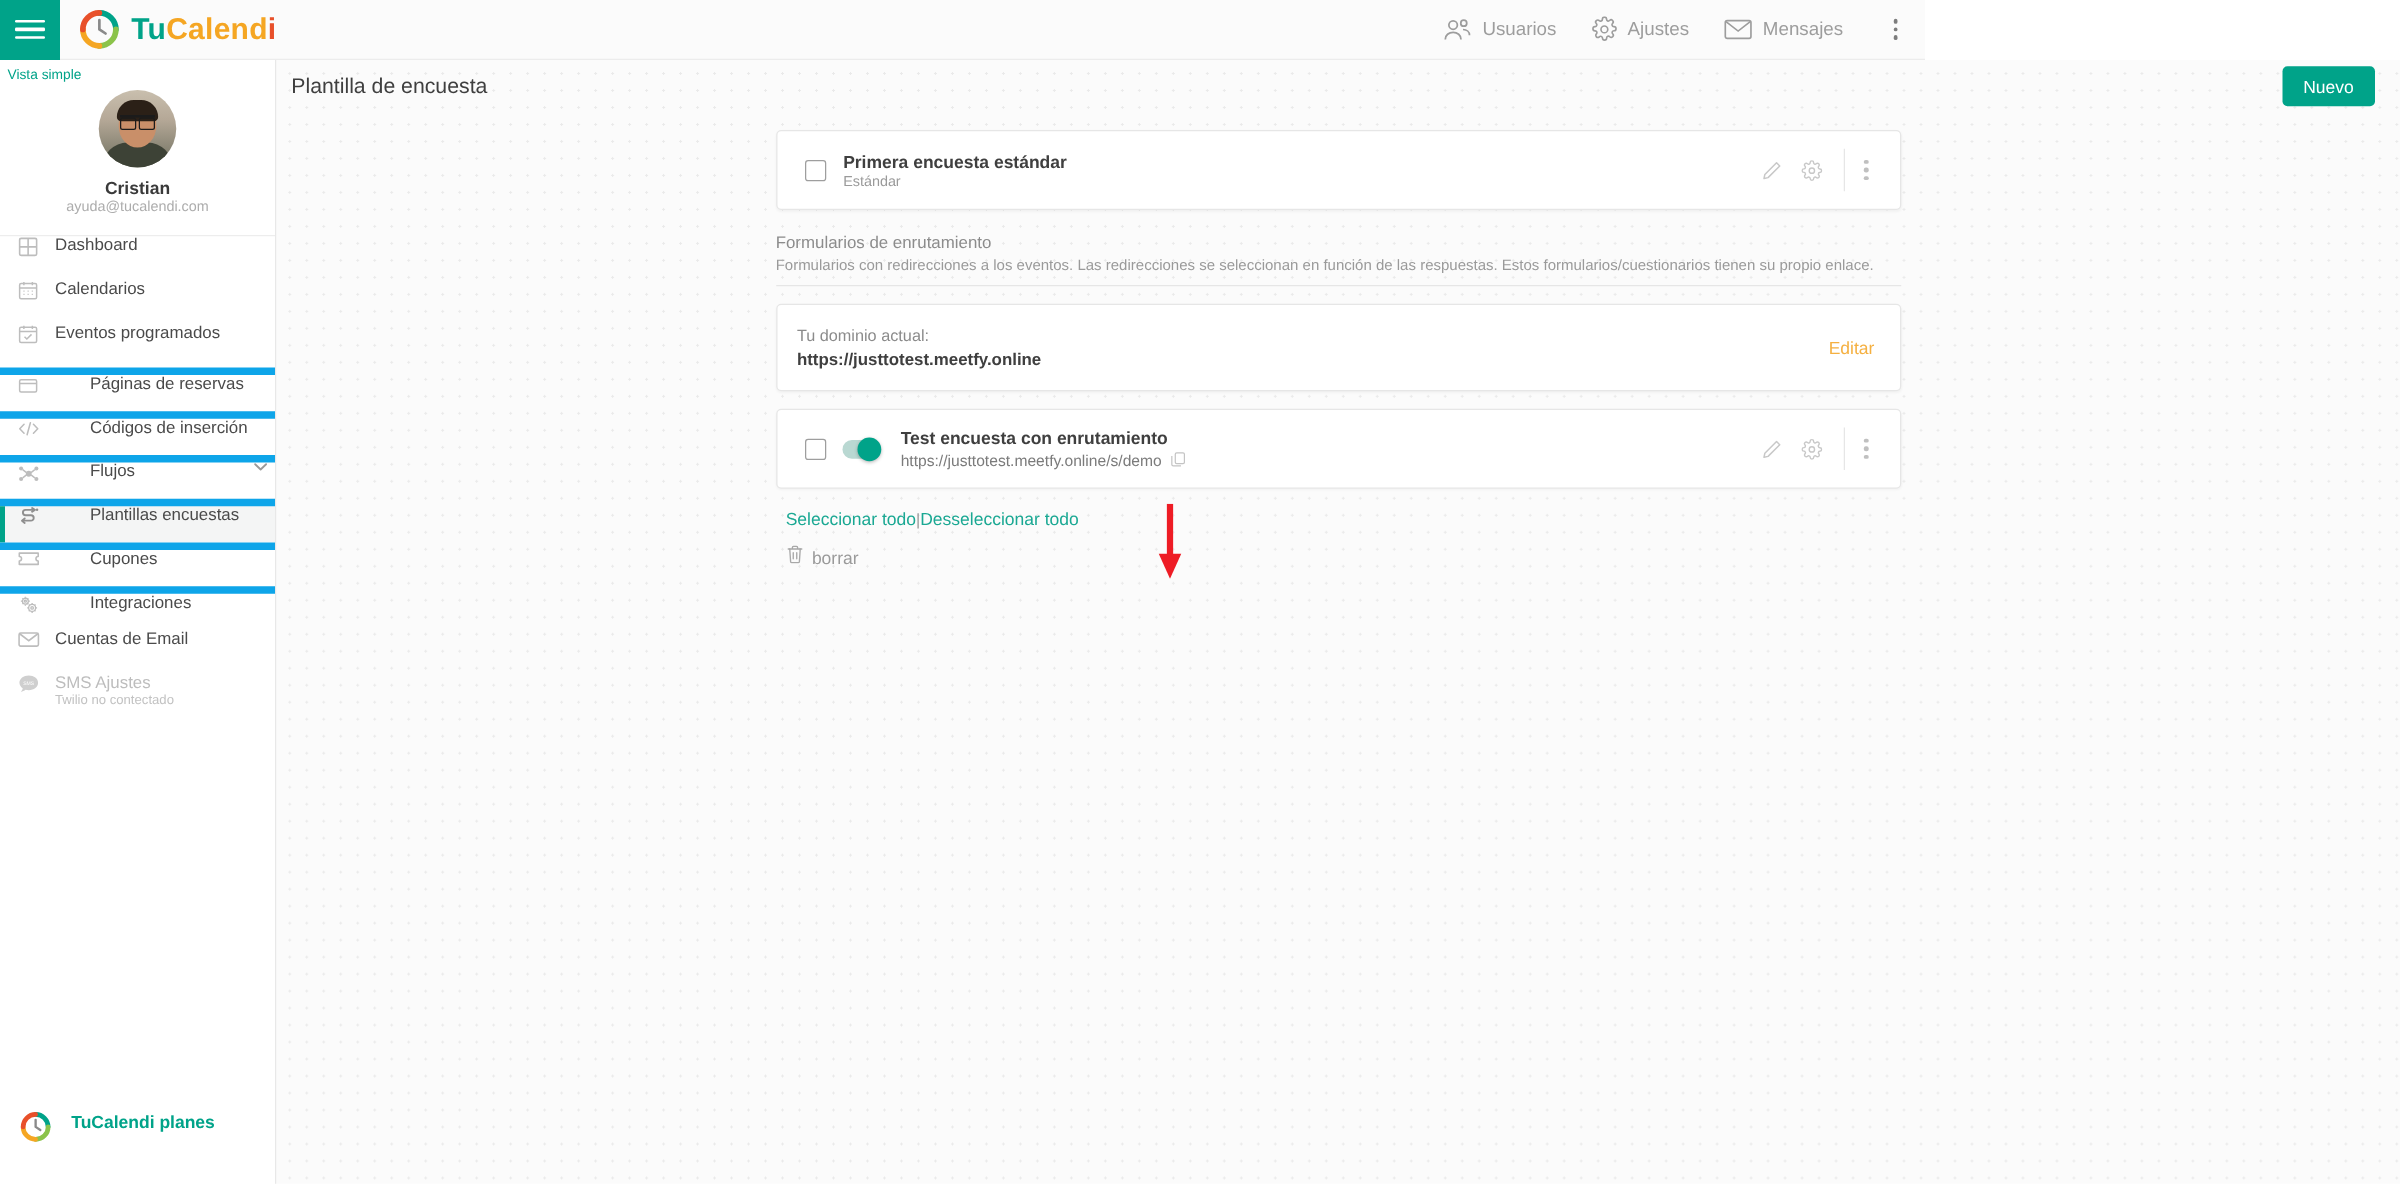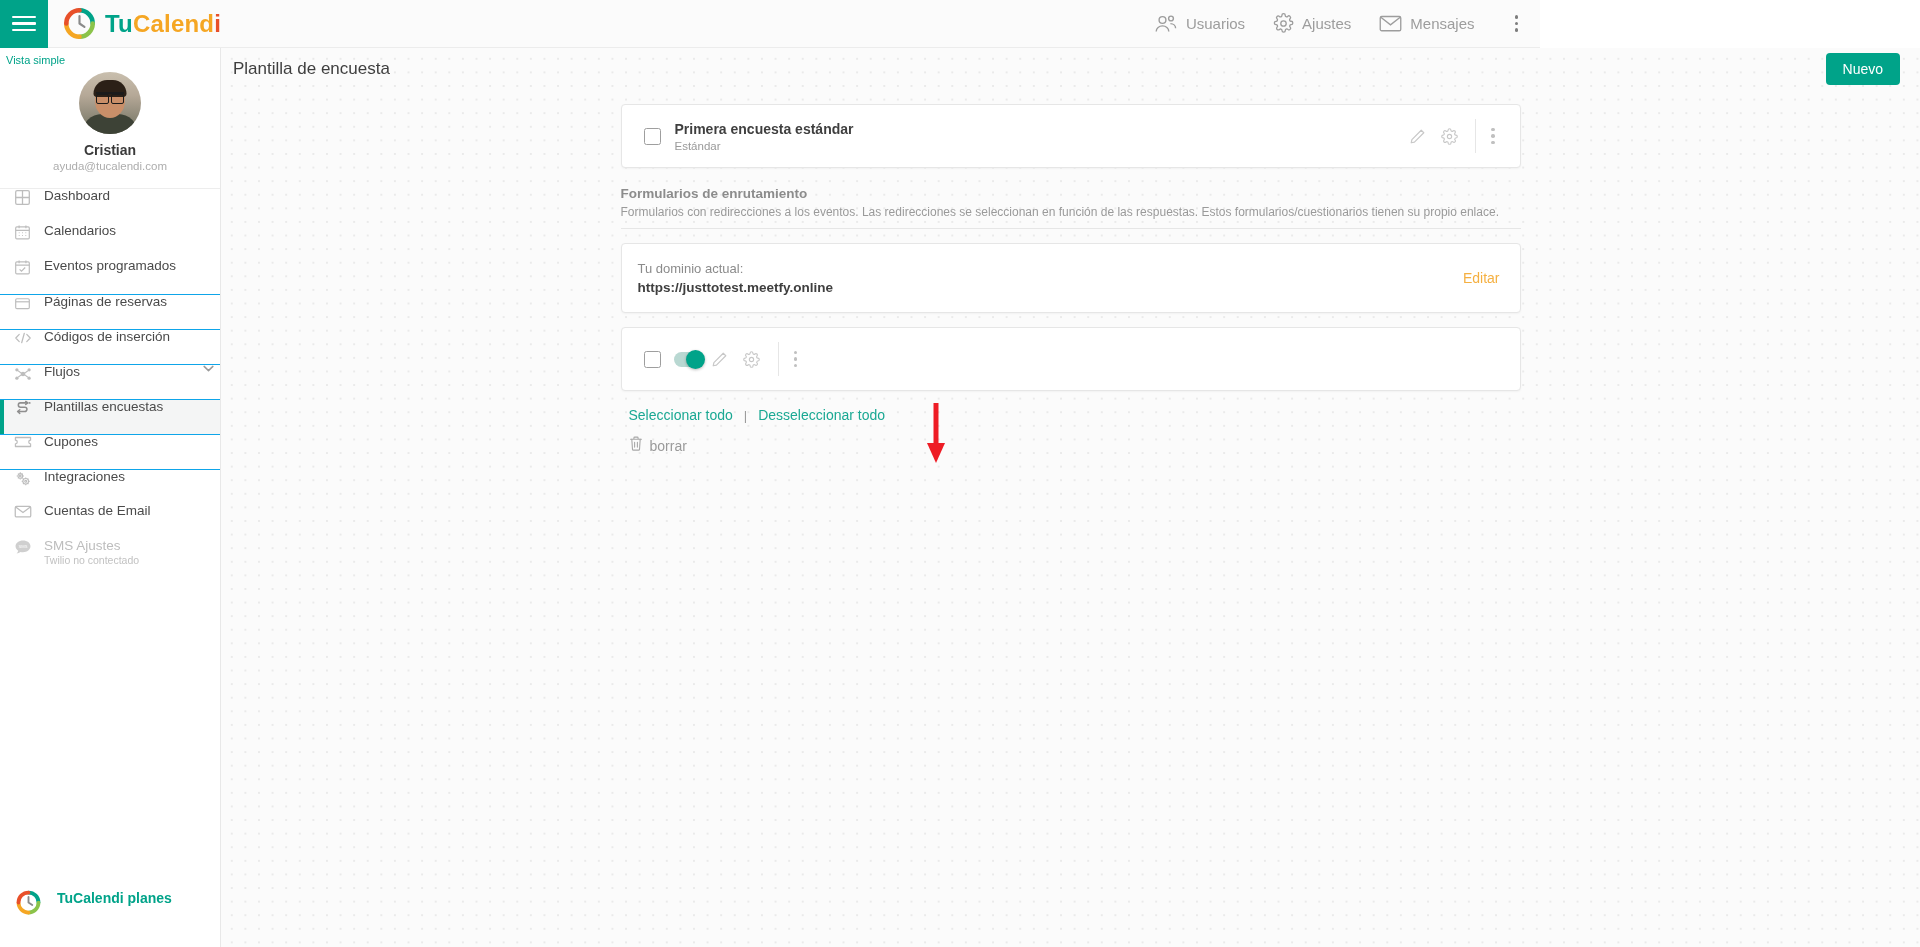--- a/index.html
+++ b/index.html
@@ -67,21 +67,21 @@
     width:56px; height:20px; border-radius:20px 20px 0 0; background:#3d4236; }
   .profile-name { font-size:14px; font-weight:700; color:#3a3a3a; }
   .profile-email { font-size:11.5px; color:#adadad; margin-top:2px; }
 
   .nav { }
   .nav-item {
     display:flex; align-items:flex-start; gap:0; height:35px;
     padding-left:14px; cursor:pointer; position:relative;
     color:#4a4a4a; font-size:13.5px;
   }
-  .nav-item.sep { border-top:1px solid #0ea5e9; }
+  .nav-item.sep { border-top:6px solid #0ea5e9;gap:28px; }
   .nav-item.active { background:#f4f5f5; }
   .nav-item.active:before {
     content:""; position:absolute; left:0; top:0; bottom:0; width:4px; background:#00a389;
   }
   .nav-item.disabled { color:#bdbdbd; }
   .nav-ico { width:30px; flex:0 0 30px; display:flex; align-items:center; justify-content:flex-start; color:#b6b6b6; }
   .nav-label { flex:1; line-height:1.1; }
   .nav-sub { font-size:10.5px; color:#c2c2c2; margin-top:1px; }
   .nav-item.tall { height:44px; }
   .chev { width:24px; color:#9a9a9a; display:flex; align-items:center; justify-content:center; }
@@ -127,40 +127,40 @@
   .card-title { font-size:14px; font-weight:700; color:#3f3f3f; }
   .card-sub { font-size:11.5px; color:#9a9a9a; margin-top:3px; }
   .card-link { font-size:12.5px; color:#7b7b7b; margin-top:3px; display:flex; align-items:center; gap:7px; }
   .card-actions { display:flex; align-items:center; gap:0; }
   .act { width:32px; height:32px; display:flex; align-items:center; justify-content:center; color:#c8c8c8; cursor:pointer; }
   .act-div { width:1px; height:34px; background:#e6e6e6; margin: 0 6px 0 10px; }
   .kebab { display:flex; flex-direction:column; gap:3px; padding:6px 9px; cursor:pointer; }
   .kebab i { width:3.5px; height:3.5px; border-radius:50%; background:#c0c0c0; display:block; }
 
   .section-head { margin-top:18px; }
-  .section-title { font-size:13.5px; color:#8c8c8c;font-weight:bold; }
+  .section-title { font-size:13.5px; color:#8c8c8c; }
   .section-desc { font-size:12px; color:#9a9a9a; margin-top:4px; }
   .section-rule { border-bottom:1px solid #e6e6e6; margin-top:9px; }
 
   .domain-card { margin-top:14px; padding: 17px 20px 17px 16px; display:flex; align-items:center; }
   .domain-left { flex:1; }
   .domain-label { font-size:13px; color:#8b8b8b; }
   .domain-value { font-size:13.5px; font-weight:700; color:#3f3f3f; margin-top:4px; }
   .domain-edit { font-size:14px; color:#f5b041; cursor:pointer; }
 
   .toggle {
     width:30px; height:15px; border-radius:8px; background:#b9d8d2;
     position:relative; margin-left:13px; flex:0 0 30px; cursor:pointer;
   }
   .toggle .knob {
     position:absolute; right:-1px; top:-2px; width:19px; height:19px; border-radius:50%;
     background:#00a389; box-shadow:0 1px 3px rgba(0,0,0,.28);
   }
 
-  .bulk { display:flex; align-items:center; gap:11px; margin-top:16px; padding-left:8px; }
+  .bulk { display:flex; align-items:center; margin-top:16px; padding-left:8px; }
   .bulk a { font-size:14px; color:#1aa893; text-decoration:none; cursor:pointer; }
   .bulk .bar { color:#9a9a9a; font-size:13px; }
   .trash-row { display:flex; align-items:center; gap:7px; margin-top:13px; padding-left:8px; cursor:pointer; }
   .trash-label { font-size:14px; color:#9a9a9a; }
 
   
   .arrow-anno {
     position:absolute; left:704px; top:355px; width:22px; height:62px; z-index:20;
     pointer-events:none;
   }
@@ -444,20 +444,32 @@
       </div>
       <div class="domain-edit">Editar</div>
     </div>
 
     <div class="card" style="margin-top:14px;">
       <div class="card-row">
         <div class="cb"></div>
         <div class="toggle">
           <div class="knob"></div>
         </div>
+        <div class="card-texts" style="margin-left:17px;">
+          <div class="card-title">Test encuesta con enrutamiento</div>
+          <div class="card-link">
+            <span>https://justtotest.meetfy.online/s/demo</span>
+            <span>
+              <svg width="13" height="13" viewBox="0 0 16 16" fill="none" stroke="#c4c4c4" stroke-width="1.2">
+                <rect x="5.2" y="1.6" width="9" height="10.6" rx="1.4"></rect>
+                <path d="M10.8 14.4H3.2a1.4 1.4 0 0 1-1.4-1.4V4.6"></path>
+              </svg>
+            </span>
+          </div>
+        </div>
         <div class="card-actions">
           <div class="act">
             <svg width="17" height="17" viewBox="0 0 20 20" fill="none" stroke="#c8c8c8" stroke-width="1.4" stroke-linecap="round" stroke-linejoin="round">
               <path d="M14.4 2.6 17.4 5.6 6.4 16.6 2.6 17.4 3.4 13.6z"></path>
             </svg>
           </div>
           <div class="act">
             <svg width="17" height="17" viewBox="0 0 24 24" fill="none" stroke="#c8c8c8" stroke-width="1.6">
               <circle cx="12" cy="12" r="3"></circle>
               <path d="M19.4 15a1.65 1.65 0 0 0 .33 1.82l.06.06a2 2 0 1 1-2.83 2.83l-.06-.06a1.65 1.65 0 0 0-1.82-.33 1.65 1.65 0 0 0-1 1.51V21a2 2 0 1 1-4 0v-.09A1.65 1.65 0 0 0 9 19.4a1.65 1.65 0 0 0-1.82.33l-.06.06a2 2 0 1 1-2.83-2.83l.06-.06A1.65 1.65 0 0 0 4.6 15a1.65 1.65 0 0 0-1.51-1H3a2 2 0 1 1 0-4h.09A1.65 1.65 0 0 0 4.6 9a1.65 1.65 0 0 0-.33-1.82l-.06-.06a2 2 0 1 1 2.83-2.83l.06.06A1.65 1.65 0 0 0 9 4.6h.08A1.65 1.65 0 0 0 10 3.09V3a2 2 0 1 1 4 0v.09a1.65 1.65 0 0 0 1 1.51 1.65 1.65 0 0 0 1.82-.33l.06-.06a2 2 0 1 1 2.83 2.83l-.06.06A1.65 1.65 0 0 0 19.4 9v.08a1.65 1.65 0 0 0 1.51 1H21a2 2 0 1 1 0 4h-.09a1.65 1.65 0 0 0-1.51 1z"></path>

